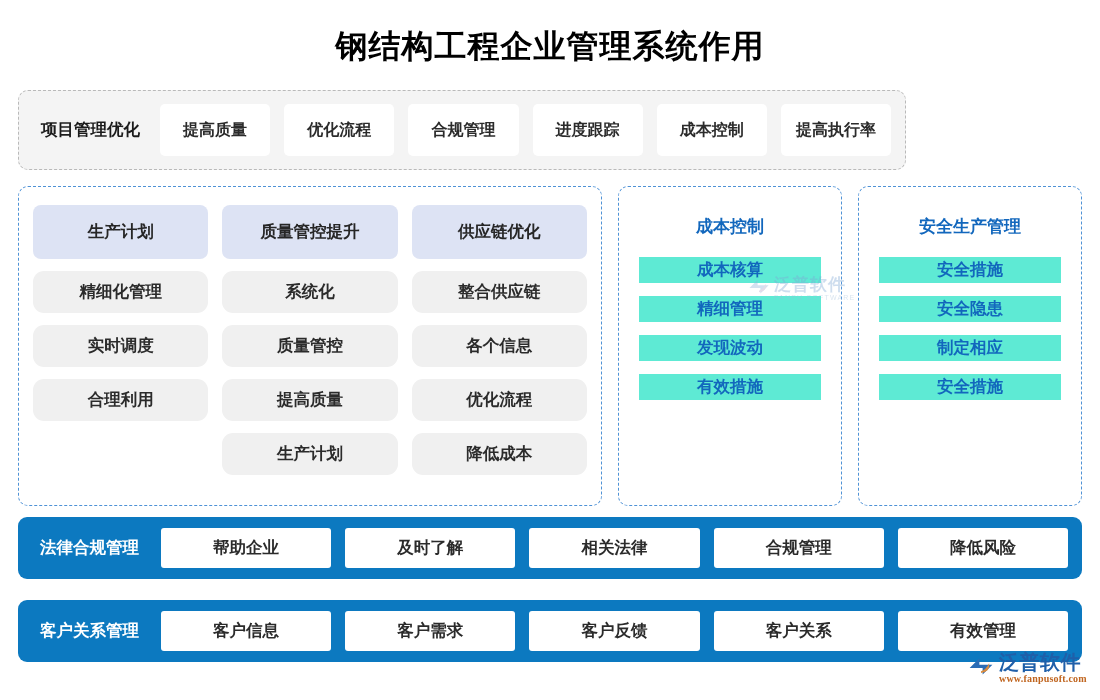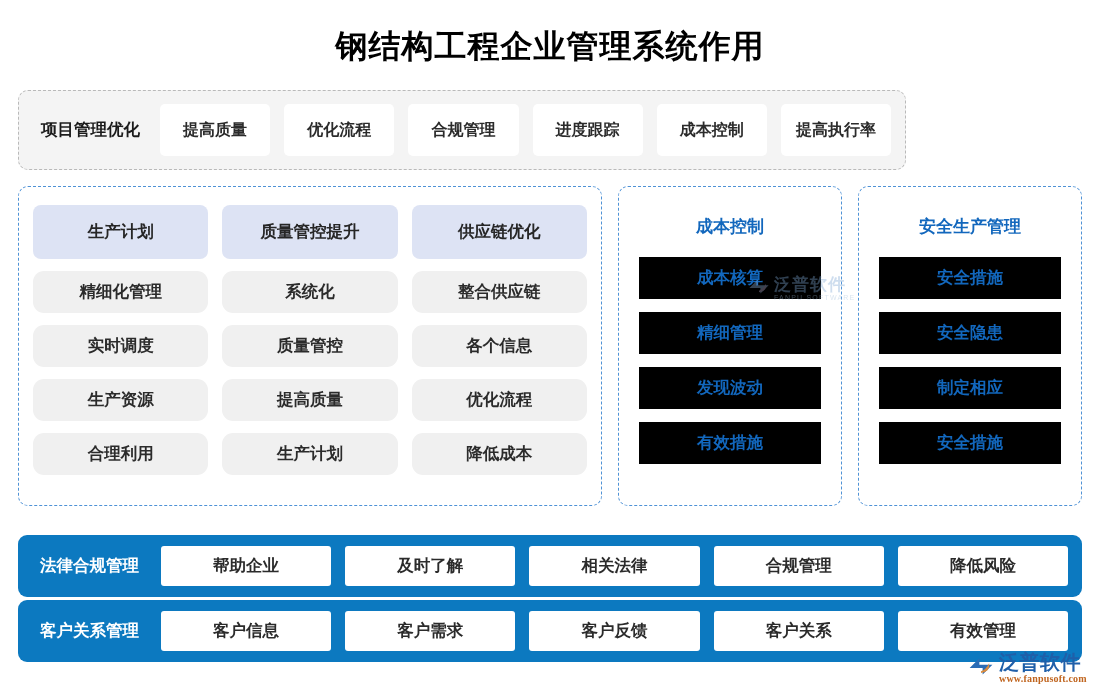--- a/index.html
+++ b/index.html
@@ -142,22 +142,22 @@
     line-height: 44px;
     margin-bottom: 8px;
   }
   .blue-list {
     display: flex;
     flex-direction: column;
     gap: 13px;
     padding: 0 6px;
   }
   .chip-blue {
-    height: 42px;
-    background: #000000;
+    height: 26px;
+    background: #5eead4;
     display: flex;
     align-items: center;
     justify-content: center;
     font-size: 16.5px;
     font-weight: bold;
     color: #1267bd;
   }
 
   
   .blue-bar {
@@ -166,21 +166,21 @@
     width: 1064px;
     height: 62px;
     background: #0c79c0;
     border-radius: 9px;
     box-sizing: border-box;
     display: flex;
     align-items: center;
     padding: 0 14px;
     gap: 14px;
   }
-  .bar-legal { top: 535px; }
+  .bar-legal { top: 517px; }
   .bar-crm   { top: 600px; }
 
   .bar-label {
     flex: 0 0 auto;
     font-size: 16.5px;
     font-weight: bold;
     color: #ffffff;
     white-space: nowrap;
     padding: 0 8px 0 8px;
   }
@@ -278,21 +278,20 @@
   </div>
 
   <div class="mid-row">
 
     <div class="panel panel-wide">
 
       <div class="subcol">
         <div class="chip-head-lav">生产计划</div>
         <div class="chip-gray">精细化管理</div>
         <div class="chip-gray">实时调度</div>
-        <div class="chip-gray">生产资源</div>
         <div class="chip-gray">合理利用</div>
       </div>
 
       <div class="subcol">
         <div class="chip-head-lav">质量管控提升</div>
         <div class="chip-gray">系统化</div>
         <div class="chip-gray">质量管控</div>
         <div class="chip-gray">提高质量</div>
         <div class="chip-gray">生产计划</div>
       </div>

